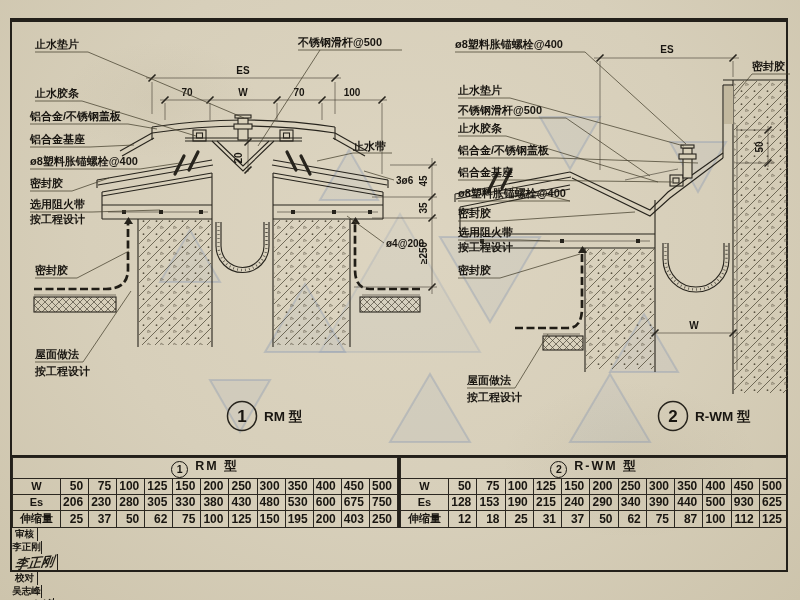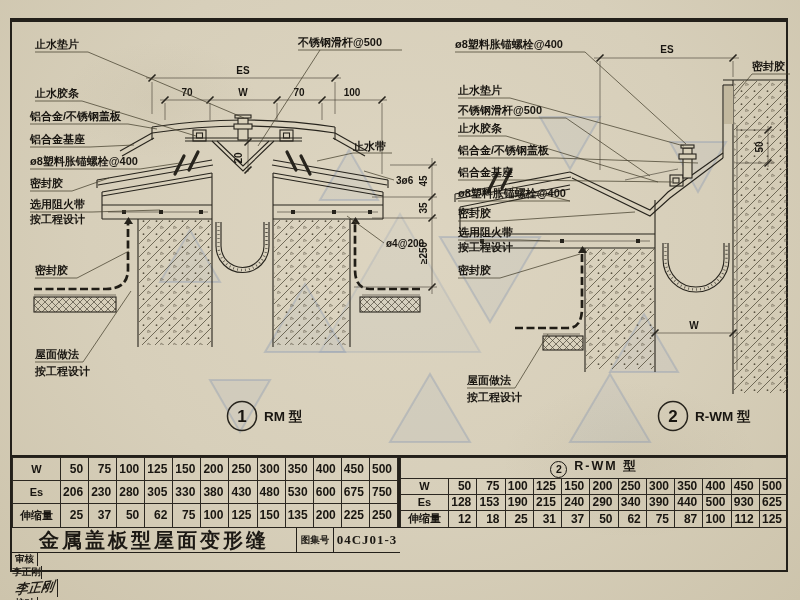--- a/index.html
+++ b/index.html
@@ -394,20 +394,23 @@
     </g>
   </svg>
 
   <div class="tables-row">
     <div class="half left">
       <table class="spec">
         <colgroup>
             <col style="width:48px">
           </colgroup>
         <tbody>
+            <tr class="hd">
+          <td colspan="13"><span class="circn">1</span><span class="httl">RM 型</span></td>
+        </tr>
         <tr>
           <td class="lb2">W</td>
         <td>50</td>
               <td>75</td>
               <td>100</td>
               <td>125</td>
               <td>150</td>
               <td>200</td>
               <td>250</td>
               <td>300</td>
@@ -434,23 +437,23 @@
         <tr>
           <td class="lb2">伸缩量</td>
         <td>25</td>
               <td>37</td>
               <td>50</td>
               <td>62</td>
               <td>75</td>
               <td>100</td>
               <td>125</td>
               <td>150</td>
-              <td>135</td>
+              <td>195</td>
               <td>200</td>
-              <td>225</td>
+              <td>403</td>
               <td>250</td>
             </tr>
       </tbody>
         </table>
     </div>
     <div class="half">
       <table class="spec">
         <colgroup>
             <col style="width:48px">
           </colgroup>
@@ -503,25 +506,20 @@
               <td>112</td>
               <td>125</td>
             </tr>
       </tbody>
         </table>
     </div>
   </div>
 
   <div class="bottom-row">
     <div class="titleblock">
-      <div class="tb-r1">
-        <div class="tb-c tb-title">金属盖板型屋面变形缝</div>
-        <div class="tb-c tb-atlas-l">图集号</div>
-        <div class="tb-c tb-atlas-n">04CJ01-3</div>
-      </div>
       <div class="tb-r2">
         <div class="tb-c tb-sm" style="width:26px">审核</div>
         <div class="tb-c tb-sm" style="width:30px">李正刚</div>
         <div class="tb-c" style="width:46px">
             <span class="sig">李正刚</span>
           </div>
         <div class="tb-c tb-sm" style="width:26px">校对</div>
         <div class="tb-c tb-sm" style="width:30px">吴志峰</div>
         <div class="tb-c" style="width:42px">
             <span class="sig">吴志峰</span>

